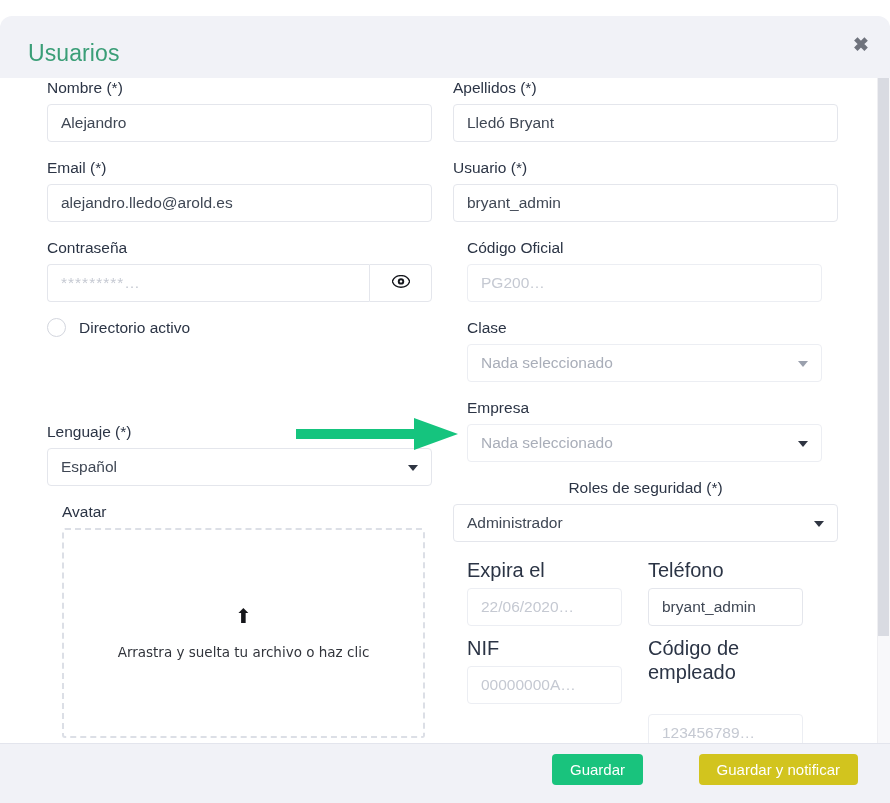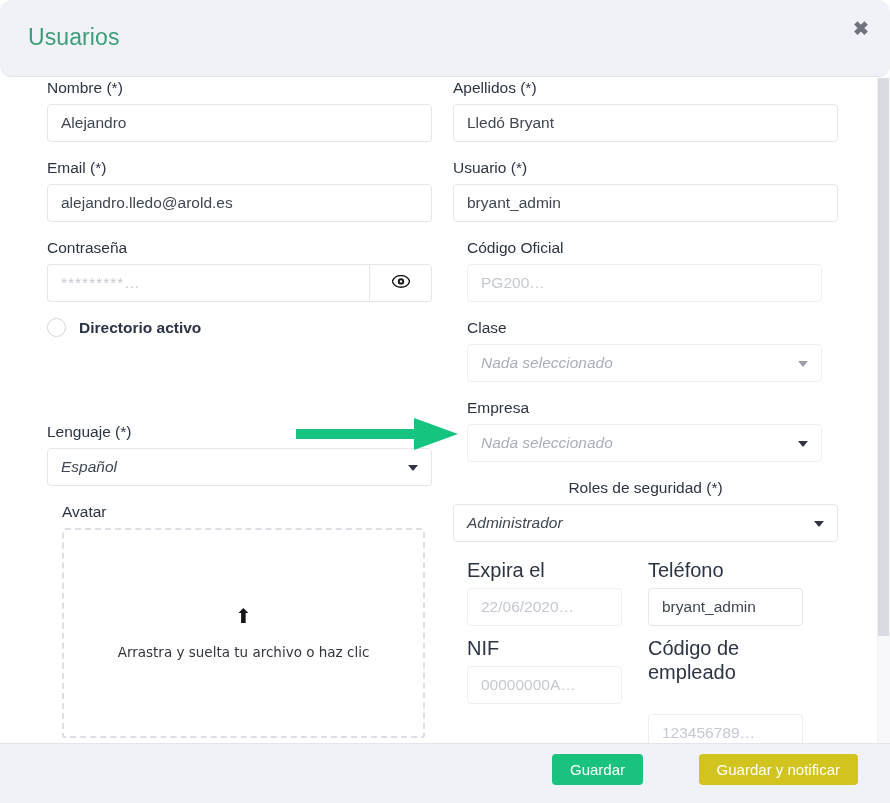--- a/index.html
+++ b/index.html
@@ -15,21 +15,21 @@
     position: relative;
     width: 890px;
     height: 803px;
     background: #ffffff;
     overflow: hidden;
   }
 
   
   .modal-header {
     position: absolute;
-    top: 0; left: 0;
+    top: 16px; left: 0;
     width: 890px;
     height: 77px;
     background: #f1f2f7;
     border-bottom: 1px solid #e3e5ed;
     border-radius: 12px;
   }
   .modal-title {
     position: absolute;
     left: 28px; top: 24px;
     font-size: 23px;
@@ -126,21 +126,20 @@
   .fld-select {
     position: relative;
     width: 100%;
     height: 38px;
     border: 1px solid #e4e6ec;
     border-radius: 4px;
     background: #ffffff;
     display: flex; align-items: center;
     padding: 10px 13px;
     cursor: pointer;
-    font-style: italic;
   }
   .fld-select .val { font-size: 15.5px; color: #3f4754; }
   .fld-select .val.placeholder { color: #a9aeb9; }
   .caret {
     position: absolute;
     right: 13px; top: 50%;
     margin-top: -2px;
     width: 0; height: 0;
     border-left: 5px solid transparent;
     border-right: 5px solid transparent;
@@ -264,21 +263,21 @@
               <svg width="18" height="13" viewBox="0 0 18 13" aria-hidden="true">
                 <path d="M9 0.6C4.9 0.6 1.5 3.3 0.3 6.4c1.2 3.1 4.6 5.8 8.7 5.8s7.5-2.7 8.7-5.8C16.5 3.3 13.1 0.6 9 0.6z" fill="none" stroke="#14161c" stroke-width="1.4"></path>
                 <circle cx="9" cy="6.4" r="3.2" fill="#14161c"></circle>
                 <circle cx="9" cy="6.4" r="1.2" fill="#ffffff"></circle>
               </svg>
             </span>
           </button>
         </div>
       </div>
 
-      <div class="radio-row" style="margin-bottom:16px;font-weight:bold;">
+      <div class="radio-row" style="margin-bottom:16px;">
         <span class="radio-dot"></span>
         <span class="radio-label">Directorio activo</span>
       </div>
 
       <div class="group" style="margin-top:85px;">
         <div class="fld-label">Lenguaje (*)</div>
         <div class="fld-select">
           <span class="val">Español</span>
           <span class="caret"></span>
         </div>

